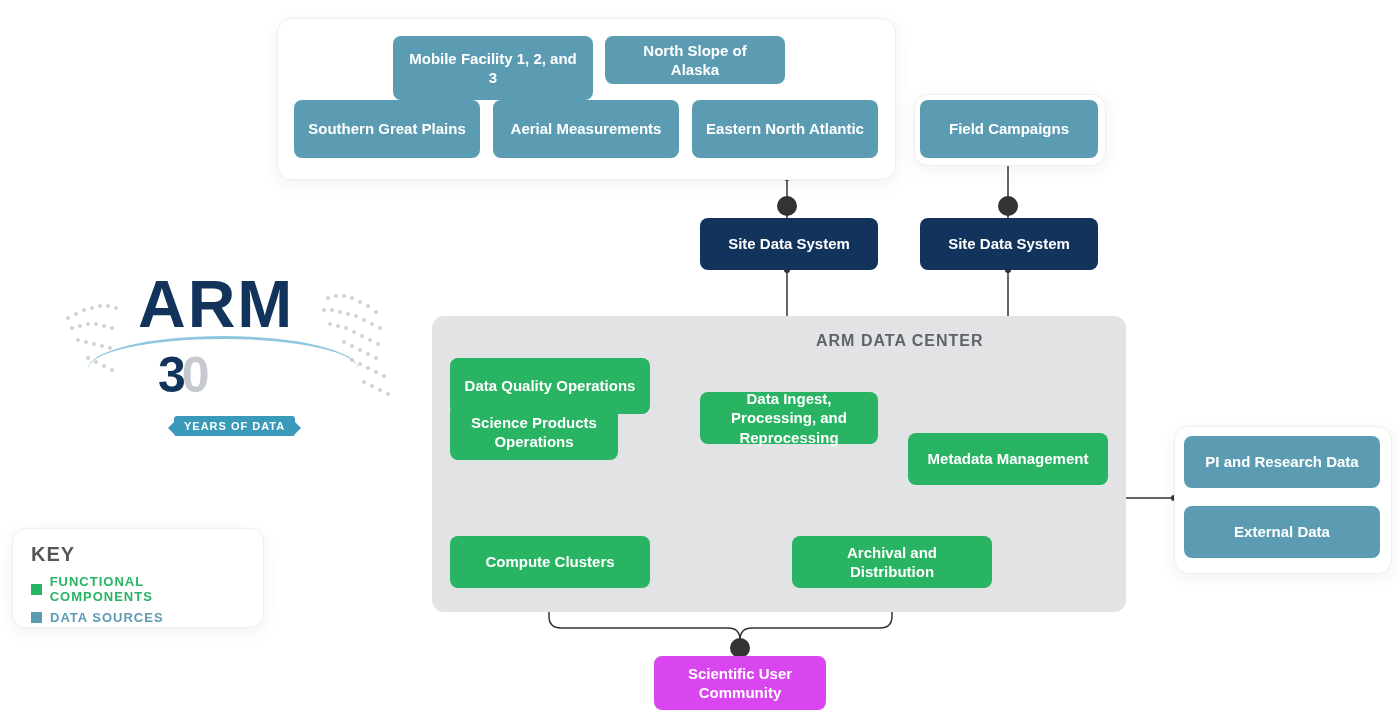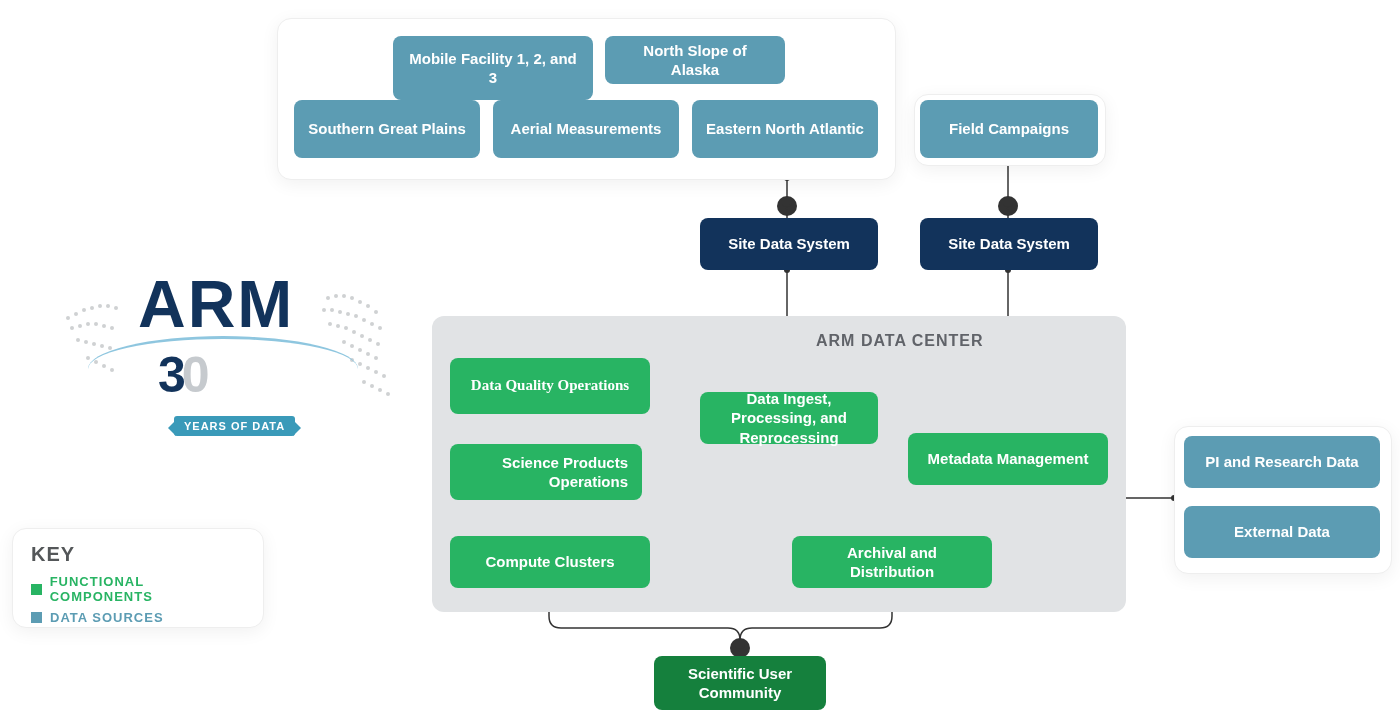--- a/index.html
+++ b/index.html
@@ -3,21 +3,21 @@
 <meta charset="utf-8">
 <style>
   html,body{margin:0;padding:0;font-family:"Helvetica Neue",Arial,sans-serif;background:#fff;}
   #stage{position:relative;width:1400px;height:719px;overflow:hidden;}
   .panel{position:absolute;background:#fff;border:1px solid #eee;border-radius:14px;box-shadow:0 4px 18px rgba(0,0,0,0.06);}
   .grey-panel{position:absolute;background:#e1e3e5;border-radius:12px;}
   .node{position:absolute;border-radius:8px;color:#fff;font-size:15px;font-weight:600;display:flex;align-items:center;justify-content:center;text-align:center;padding:0 14px;box-sizing:border-box;line-height:1.3;}
   .ds-node{background:#5c9cb3;}
   .navy-node{background:#12335b;}
   .func-node{background:#28b463;}
-  .grey-node{background:#15803d;}
+  .grey-node{background:#d946ef;}
   .sec-title{position:absolute;color:#606369;font-weight:700;letter-spacing:1px;font-size:16px;}
   svg.conn{position:absolute;left:0;top:0;width:1400px;height:719px;pointer-events:none;}
   .conn path{fill:none;stroke:#333;stroke-width:1.5;}
   .dot{fill:#333;}
   .arrow-badge{fill:#333;}
   .arrow-chev{stroke:#fff;stroke-width:2;fill:none;stroke-linecap:round;stroke-linejoin:round;}
   
   .key-title{color:#545759;font-weight:700;letter-spacing:1px;font-size:20px;}
   .key-row{display:flex;align-items:center;gap:8px;font-size:13px;font-weight:700;letter-spacing:1px;}
   .sq{width:11px;height:11px;display:inline-block;}
@@ -123,24 +123,24 @@
   <div class="node navy-node" style="left:700px;top:218px;width:178px;height:52px;">
       <span>Site Data System</span>
     </div>
   <div class="node navy-node" style="left:920px;top:218px;width:178px;height:52px;">
       <span>Site Data System</span>
     </div>
 
   <div class="grey-panel" style="left:432px;top:316px;width:694px;height:296px;"></div>
   <div class="sec-title" style="left:816px;top:332px;">ARM DATA CENTER</div>
 
-  <div class="node func-node" style="left:450px;top:358px;width:200px;height:56px;font-family:Liberation Serif, serif;">
+  <div class="node func-node" style="left:450px;top:358px;width:200px;height:56px;">
       <span>Data Quality Operations</span>
     </div>
-  <div class="node func-node" style="left:450px;top:444px;width:192px;height:56px;text-align:right;">
+  <div class="node func-node" style="left:450px;top:404px;width:168px;height:56px;">
       <span>Science Products Operations</span>
     </div>
   <div class="node func-node" style="left:700px;top:392px;width:178px;height:52px;">
       <span>Data Ingest, Processing, and Reprocessing</span>
     </div>
   <div class="node func-node" style="left:908px;top:392px;width:200px;height:52px;margin-top:41px;">
       <span>Metadata Management</span>
     </div>
   <div class="node func-node" style="left:450px;top:536px;width:200px;height:52px;">
       <span>Compute Clusters</span>

